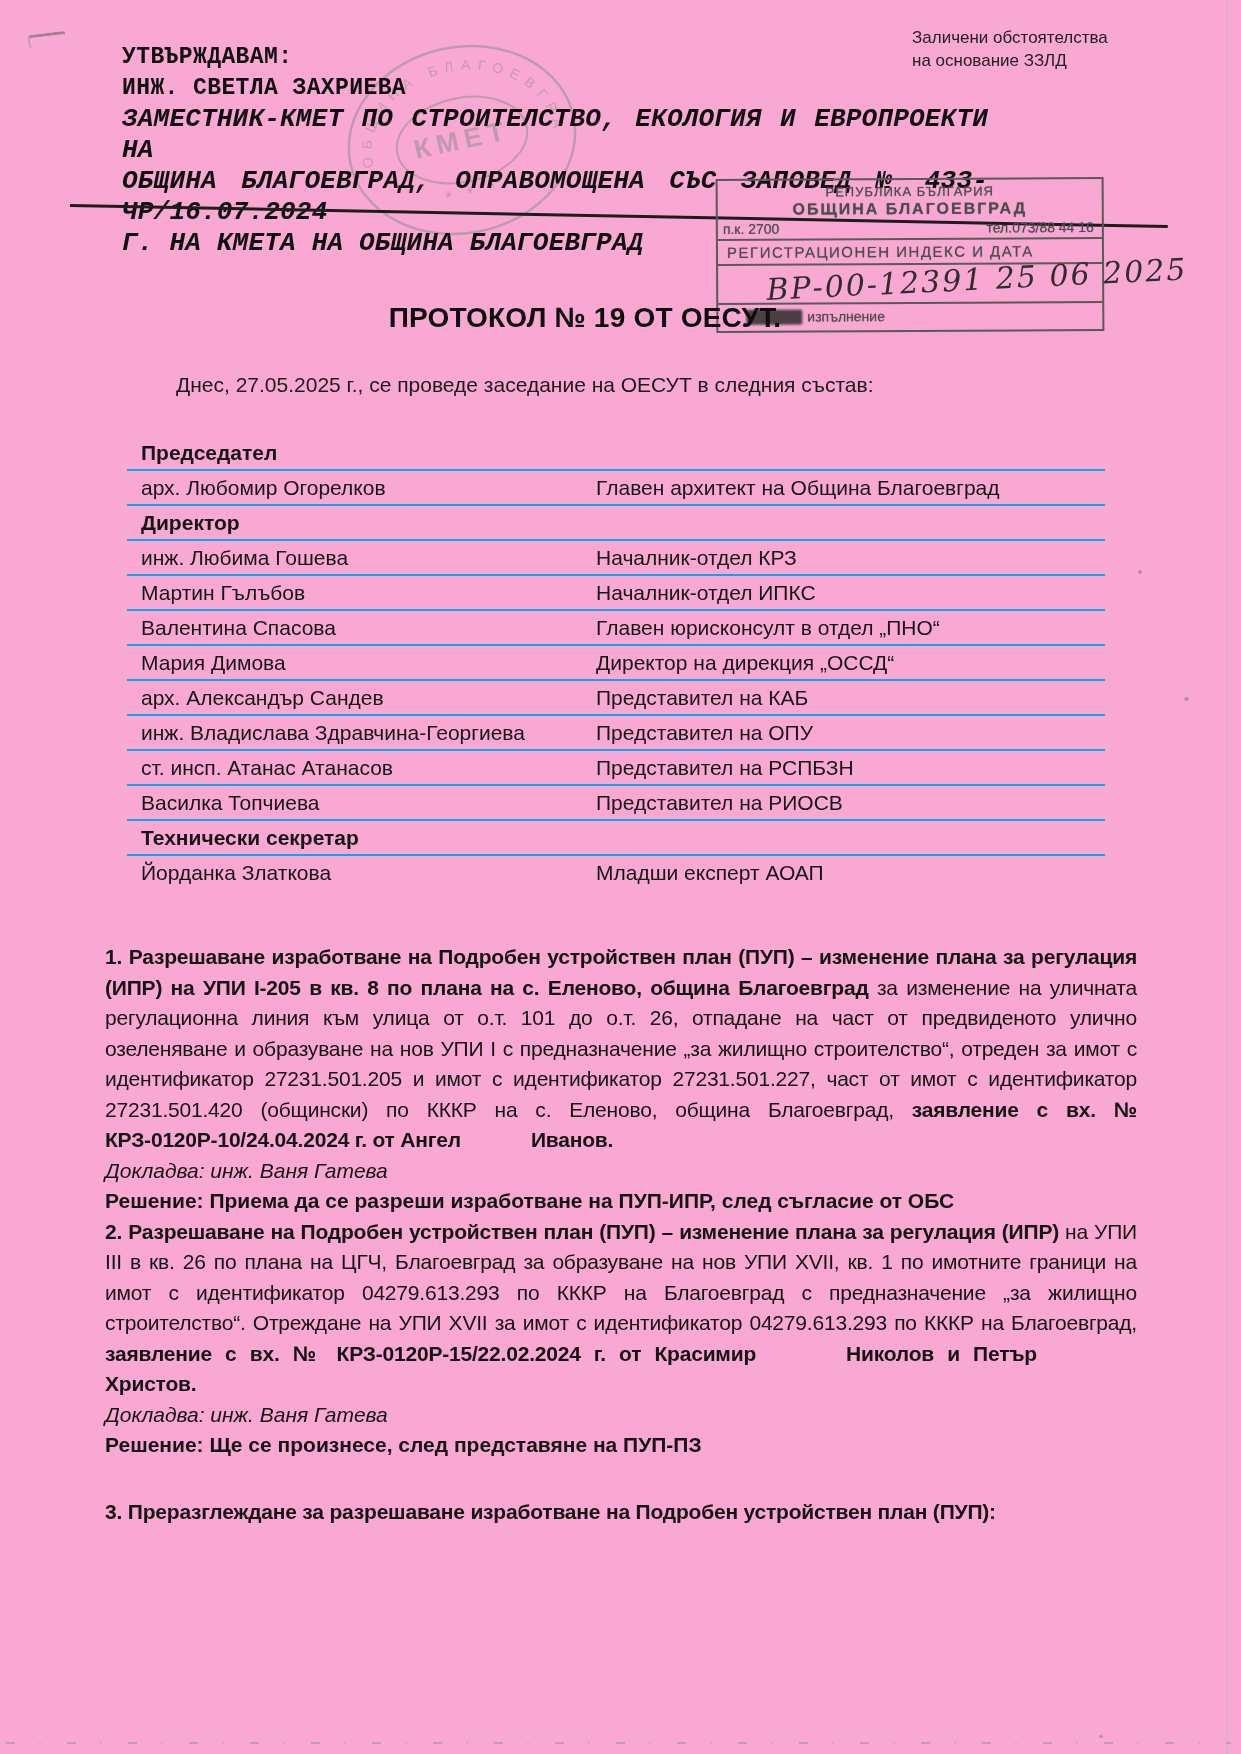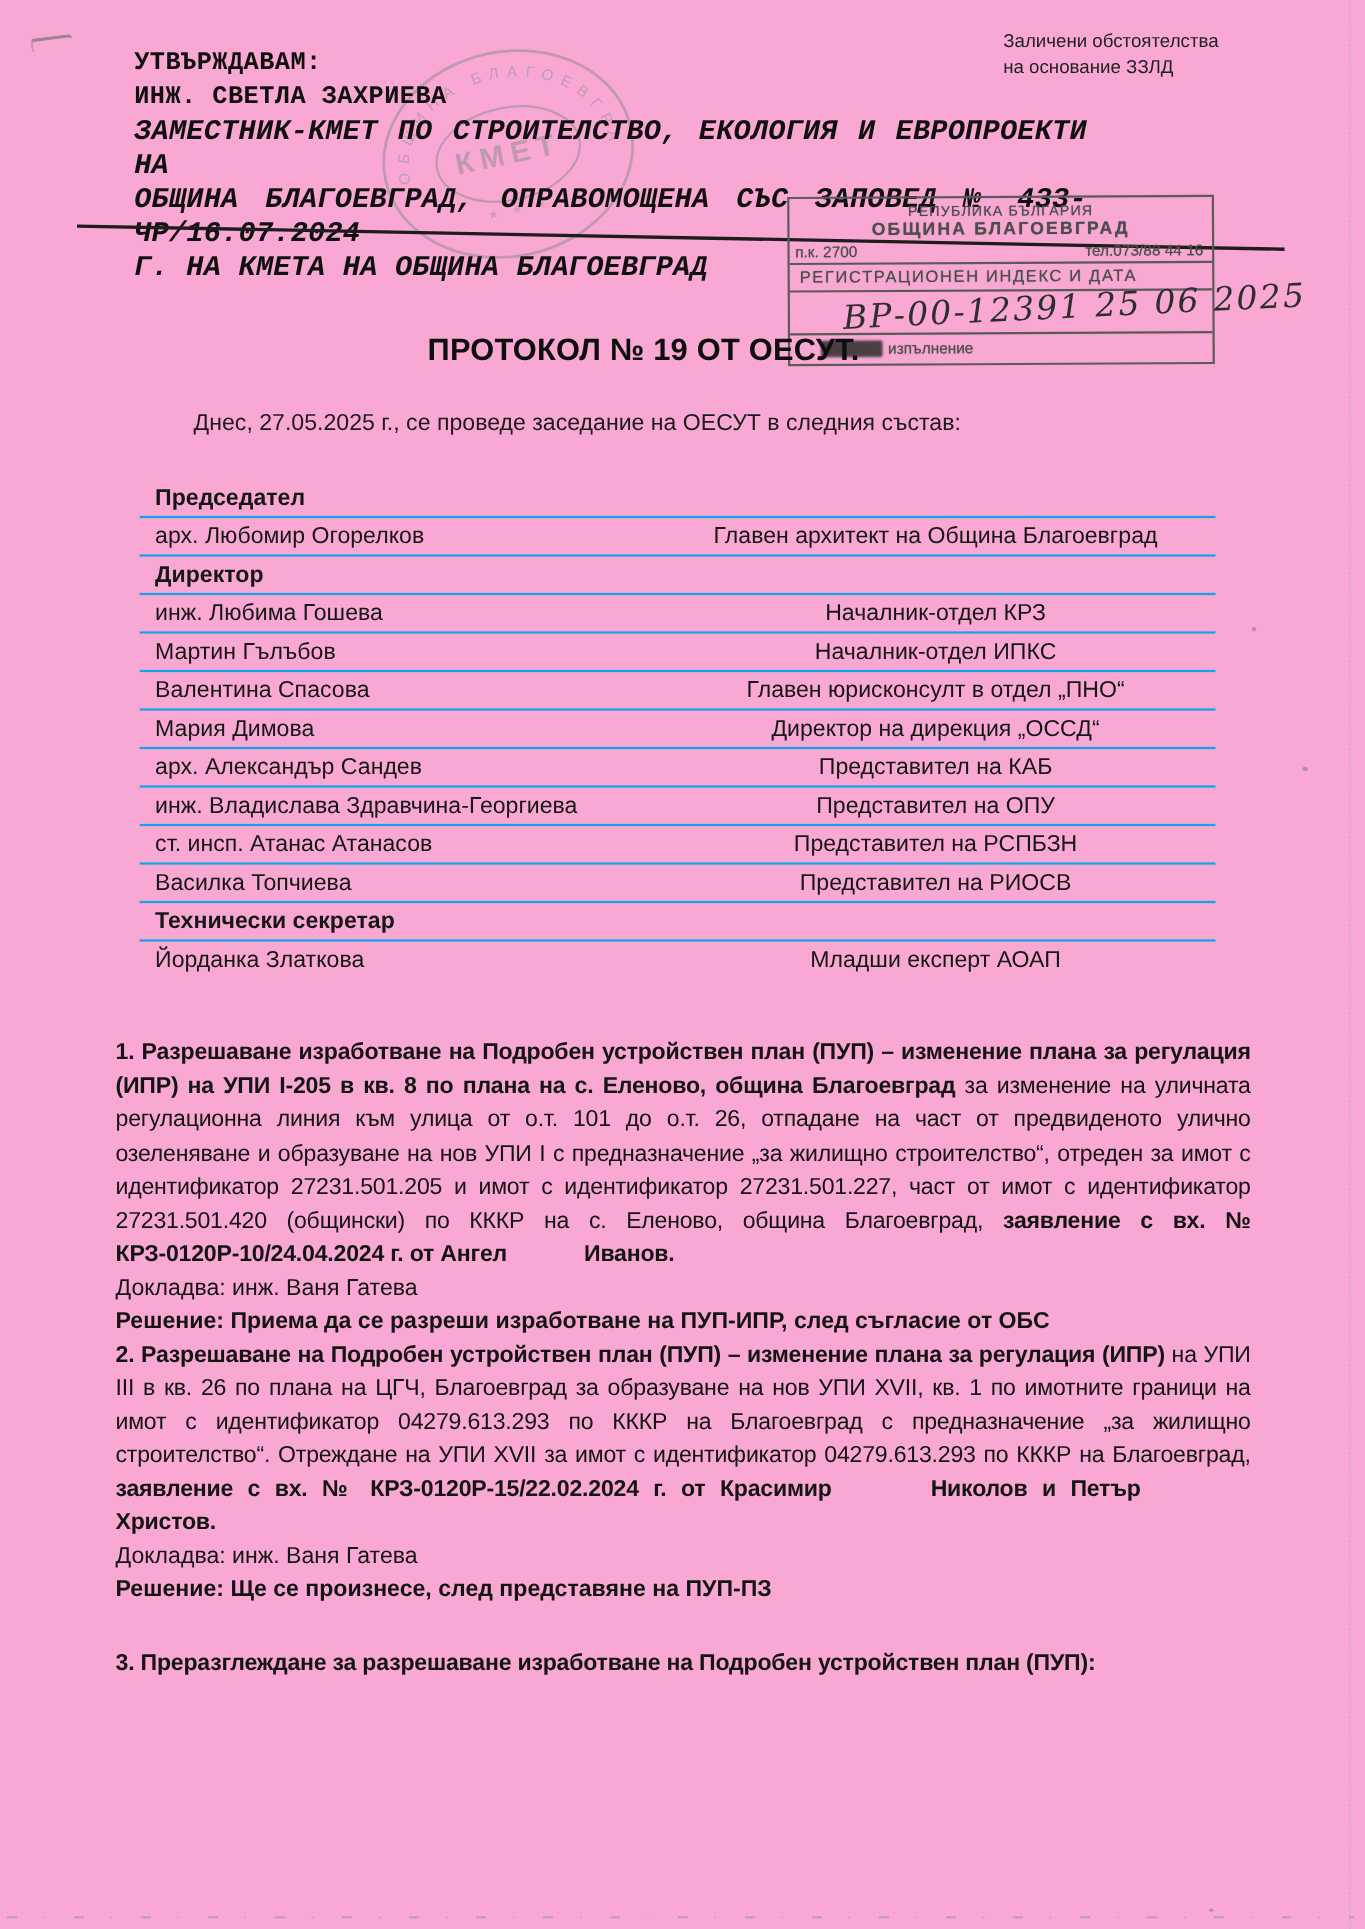--- a/index.html
+++ b/index.html
@@ -60,28 +60,28 @@
   .intro{position:absolute;left:106px;top:371px;width:1030px;font-size:21px;line-height:28px;
          text-indent:70px;color:#1b1b1b;}
 
   
   .committee{position:absolute;left:127px;top:436px;width:978px;font-size:21px;color:#161616;}
   .crow{display:flex;align-items:flex-start;min-height:35px;box-sizing:border-box;
         border-bottom:2px solid #0ea5e9;padding:5px 0 0 14px;}
   .crow.last{border-bottom:none;}
   .crow.section .cname{font-weight:bold;}
   .cname{width:455px;flex:none;}
-  .crole{flex:1;text-align:center;}
+  .crole{flex:1;}
 
   
   .items{position:absolute;left:105px;top:942px;width:1032px;font-size:21px;line-height:30.5px;
          color:#141414;}
   .para{margin:0;text-align:justify;letter-spacing:-.2px;}
   .b{font-weight:bold;}
-  .reporter{}
+  .reporter{font-style:italic;}
   .decision{font-weight:bold;}
   .gap{display:inline-block;height:1px;}
   .g70{width:70px;} .g90{width:90px;} .g100{width:100px;}
   .item2{}
   .item3{margin-top:36px;}
 </style>
 </head>
 <body>
 
 <div class="sheet">

